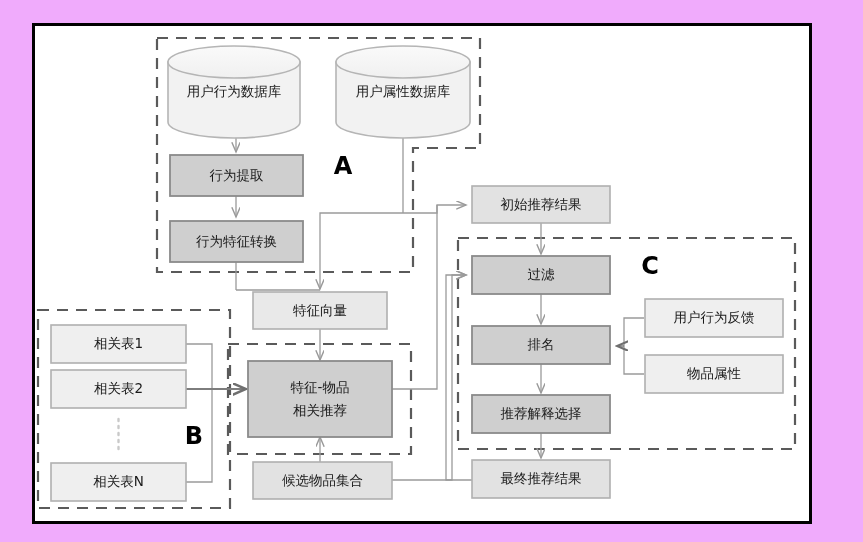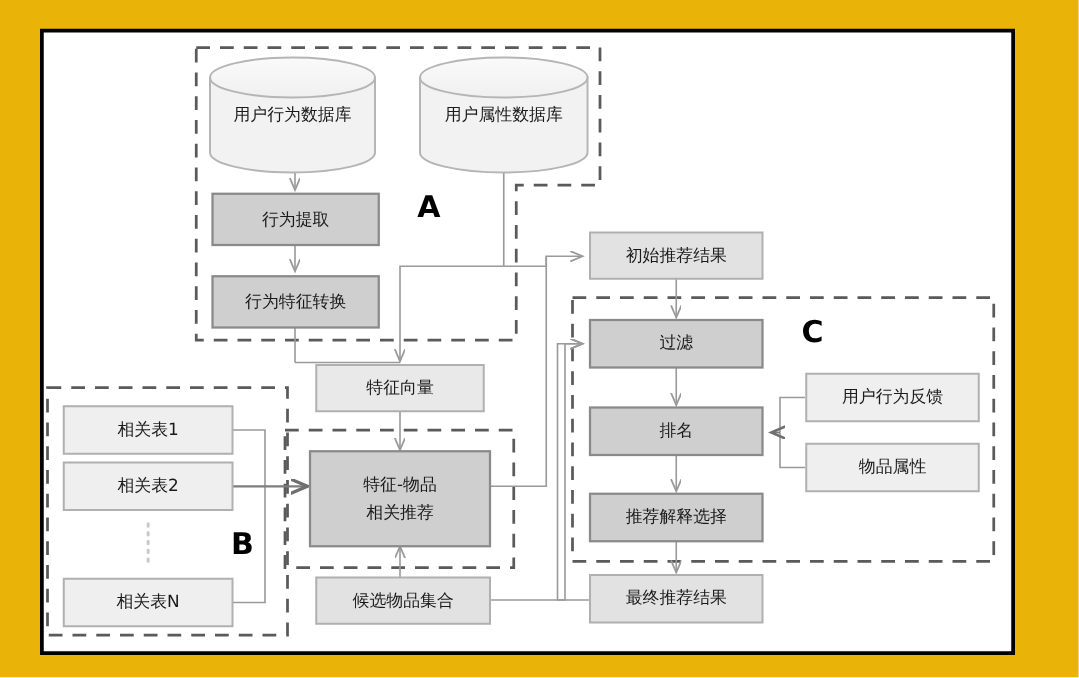--- a/index.html
+++ b/index.html
@@ -1,18 +1,18 @@
 <!DOCTYPE html>
 <html><head>
 <meta charset="utf-8">
 <style>
   html,body{margin:0;padding:0;background:#ffffff;}
   body{width:863px;height:542px;overflow:hidden;
        font-family:"DejaVu Sans","Liberation Sans",sans-serif;}
-  #stage{position:relative;width:863px;height:542px;background:#eab308;}
+  #stage{position:relative;width:863px;height:542px;background:#f0abfc;}
   svg{display:block;}
   .node-label{
     font-family:"DejaVu Sans","Liberation Sans",sans-serif;
     font-size:13.5px; fill:#1a1a1a; text-anchor:middle;
     dominant-baseline:middle;
   }
   .group-label{
     font-family:"DejaVu Sans","Liberation Sans",sans-serif;
     font-size:24px; font-weight:bold; fill:#000; text-anchor:middle;
     dominant-baseline:middle;

